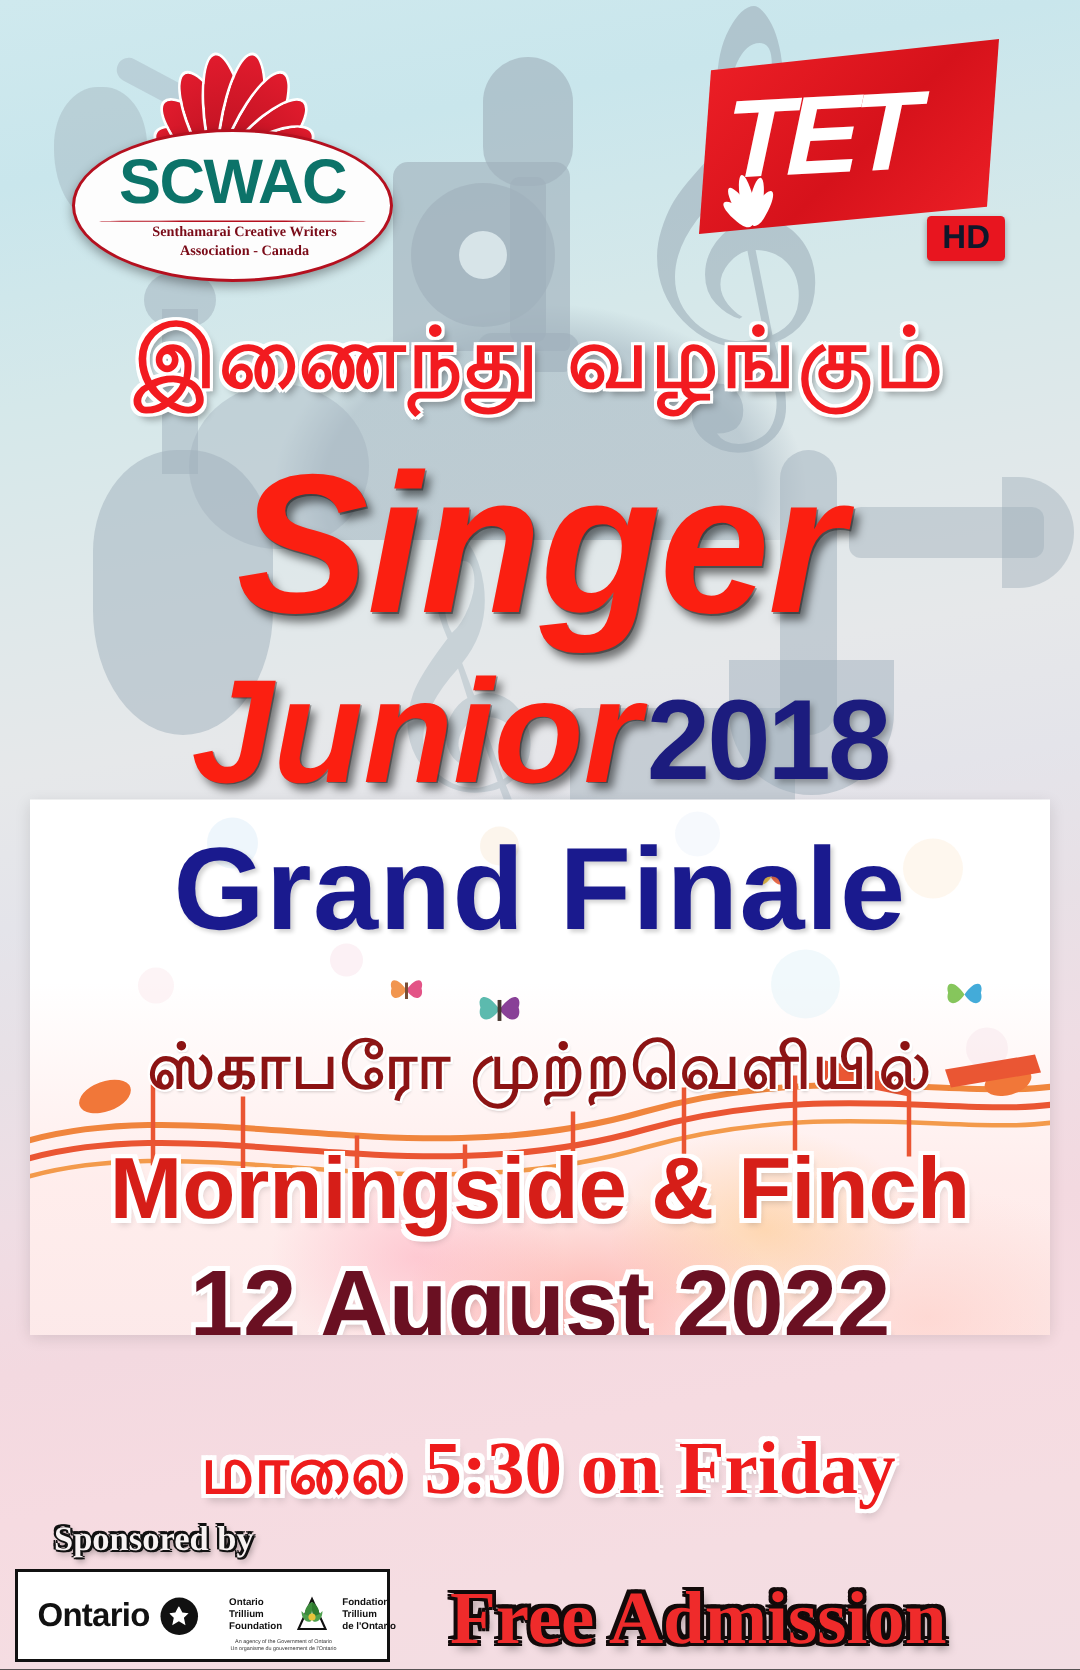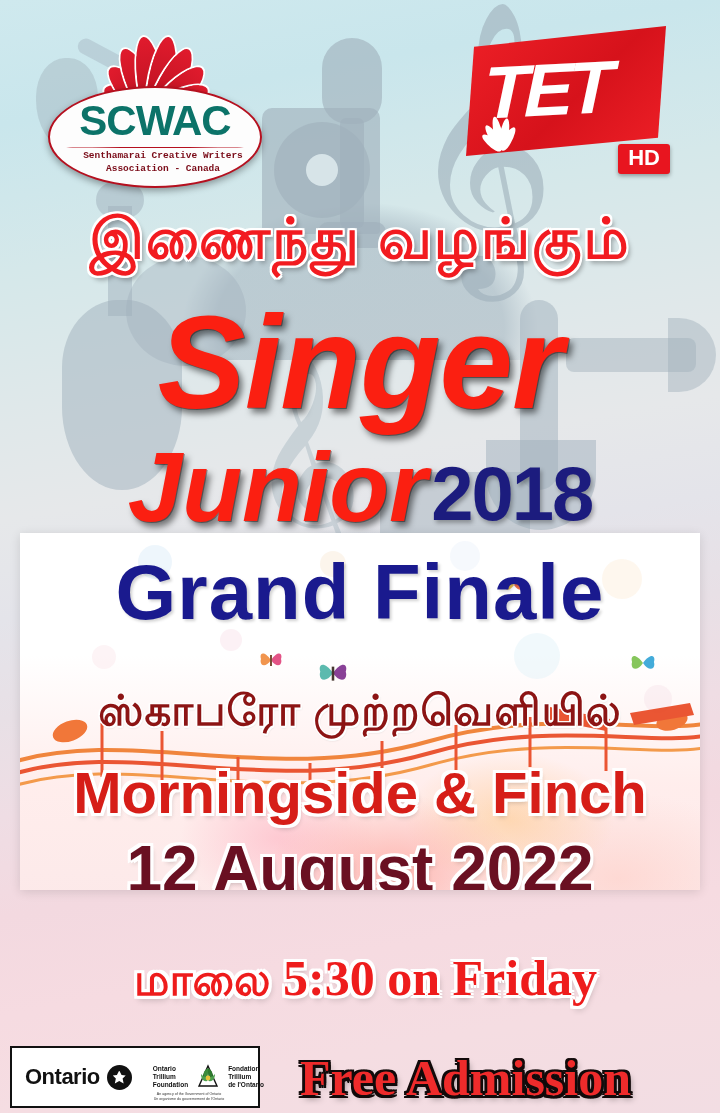--- a/index.html
+++ b/index.html
@@ -234,21 +234,21 @@
     border-radius: 50%;
   }
   .scwac-sub {
     position: absolute;
     left: 16px; right: 0; top: 61px;
     text-align: center;
     font-size: 9.5px;
     line-height: 13px;
     font-weight: bold;
     color: #7a0b18;
-    font-family: Liberation Mono, monospace;
+    font-family: Liberation Serif, serif;
   }
 
   .logo-tet {
     position: absolute;
     left: 466px; top: 26px;
     width: 200px; height: 130px;
   }
   .tet-plate {
     position: absolute;
     inset: 0;
@@ -285,21 +285,21 @@
   }
   .tp1 { transform: rotate(-52deg); height: 24px; }
   .tp2 { transform: rotate(-32deg); height: 29px; }
   .tp3 { transform: rotate(-12deg); height: 34px; }
   .tp4 { transform: rotate(10deg);  height: 32px; }
   .tp5 { transform: rotate(30deg);  height: 26px; }
   .tet-hd {
     position: absolute;
     right: -4px; bottom: -18px;
     background: #e8151f;
-    color: #ffffff;
+    color: #0f172a;
     font-size: 22px;
     font-weight: bold;
     padding: 1px 10px 3px;
     border-radius: 3px;
     letter-spacing: 0px;
     box-shadow: 0 2px 4px rgba(0,0,0,.35);
     font-family: "Liberation Sans", sans-serif;
   }
 
   
@@ -717,20 +717,21 @@
     <div class="tamil-venue">ஸ்காபரோ முற்றவெளியில்</div>
     <div class="venue-line">Morningside &amp; Finch</div>
     <div class="date-line">12 August 2022</div>
   </div>
 
   <div class="time-line">
     <span class="time-tamil">மாலை</span>
     <span>5:30 on Friday</span>
   </div>
 
+  <div class="sponsored-by">Sponsored by</div>
   <div class="sponsor-box">
     <div class="ontario-mark">
       <span class="ontario-word">Ontario</span>
       <span class="trillium-badge"></span>
     </div>
     <div class="sponsor-divider"></div>
     <div class="otf">
       <div class="otf-col">
         <div>Ontario</div>
         <div>Trillium</div>

